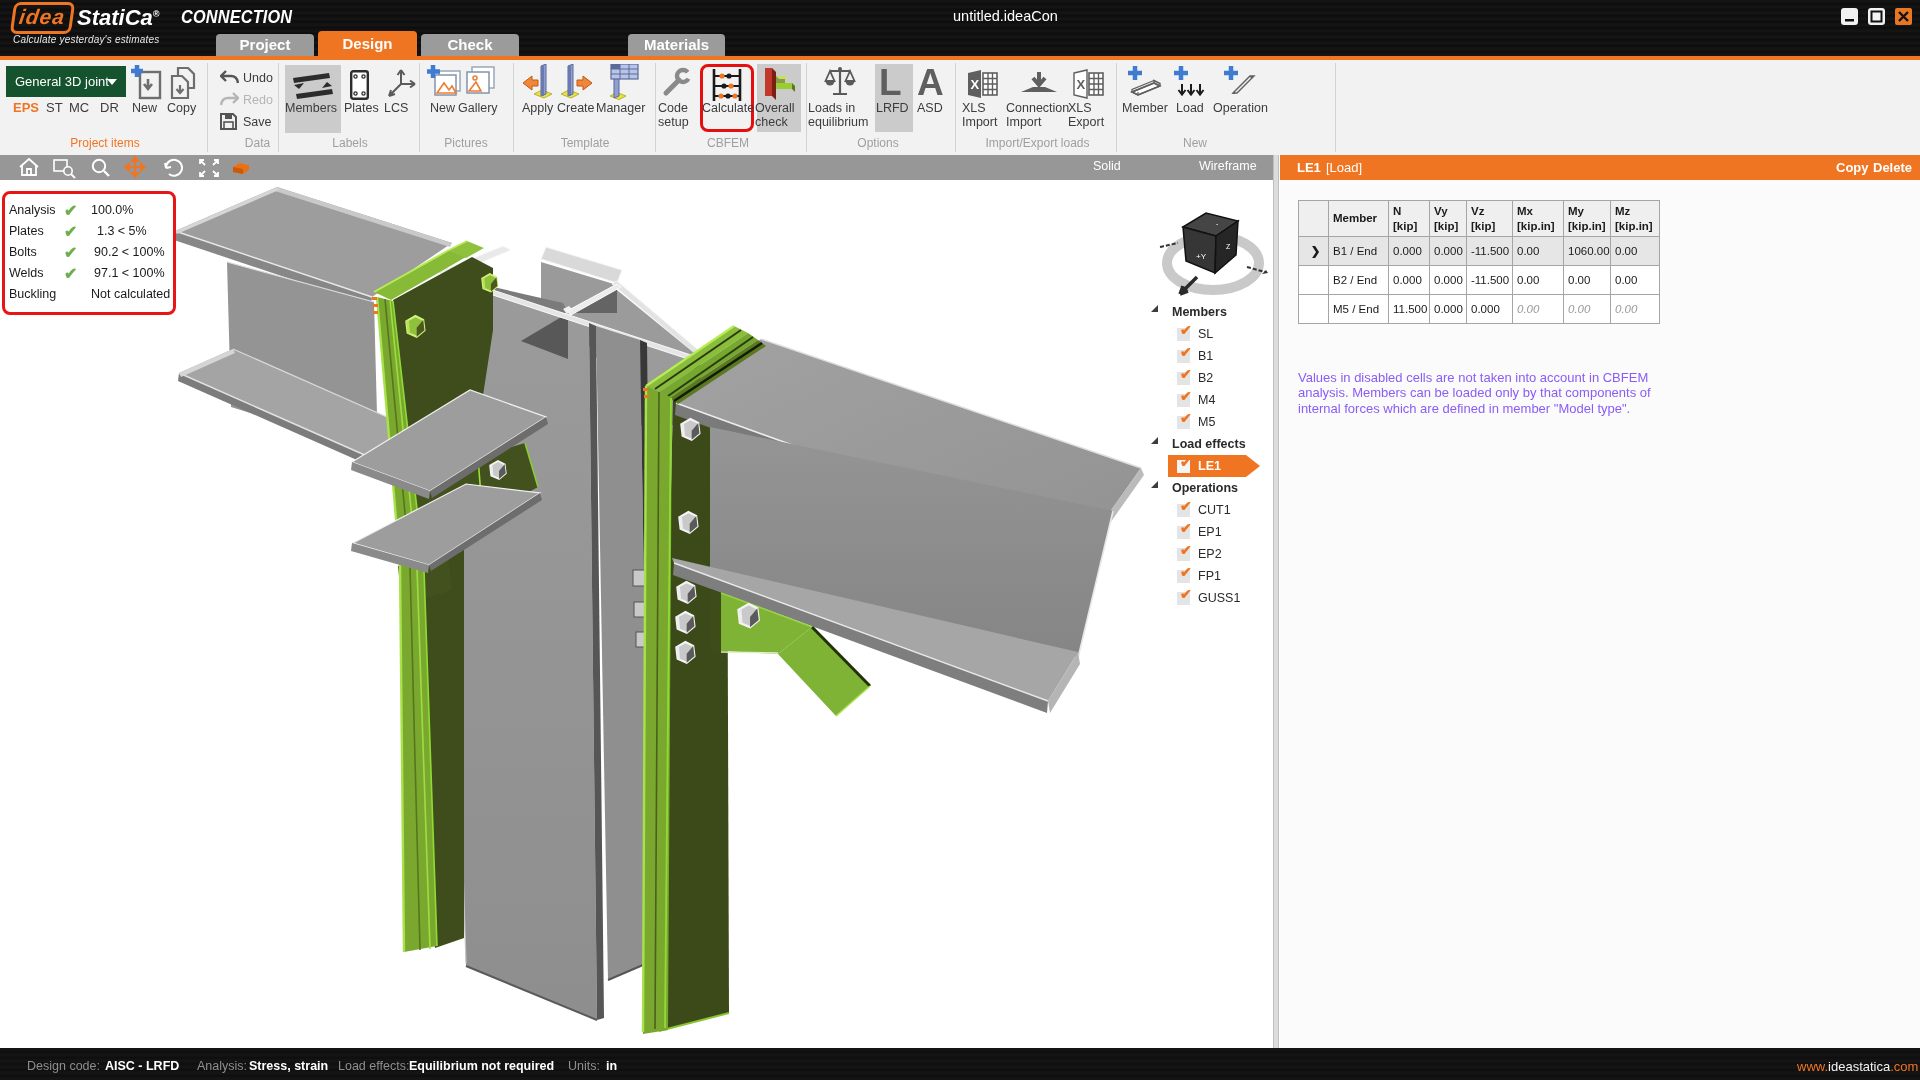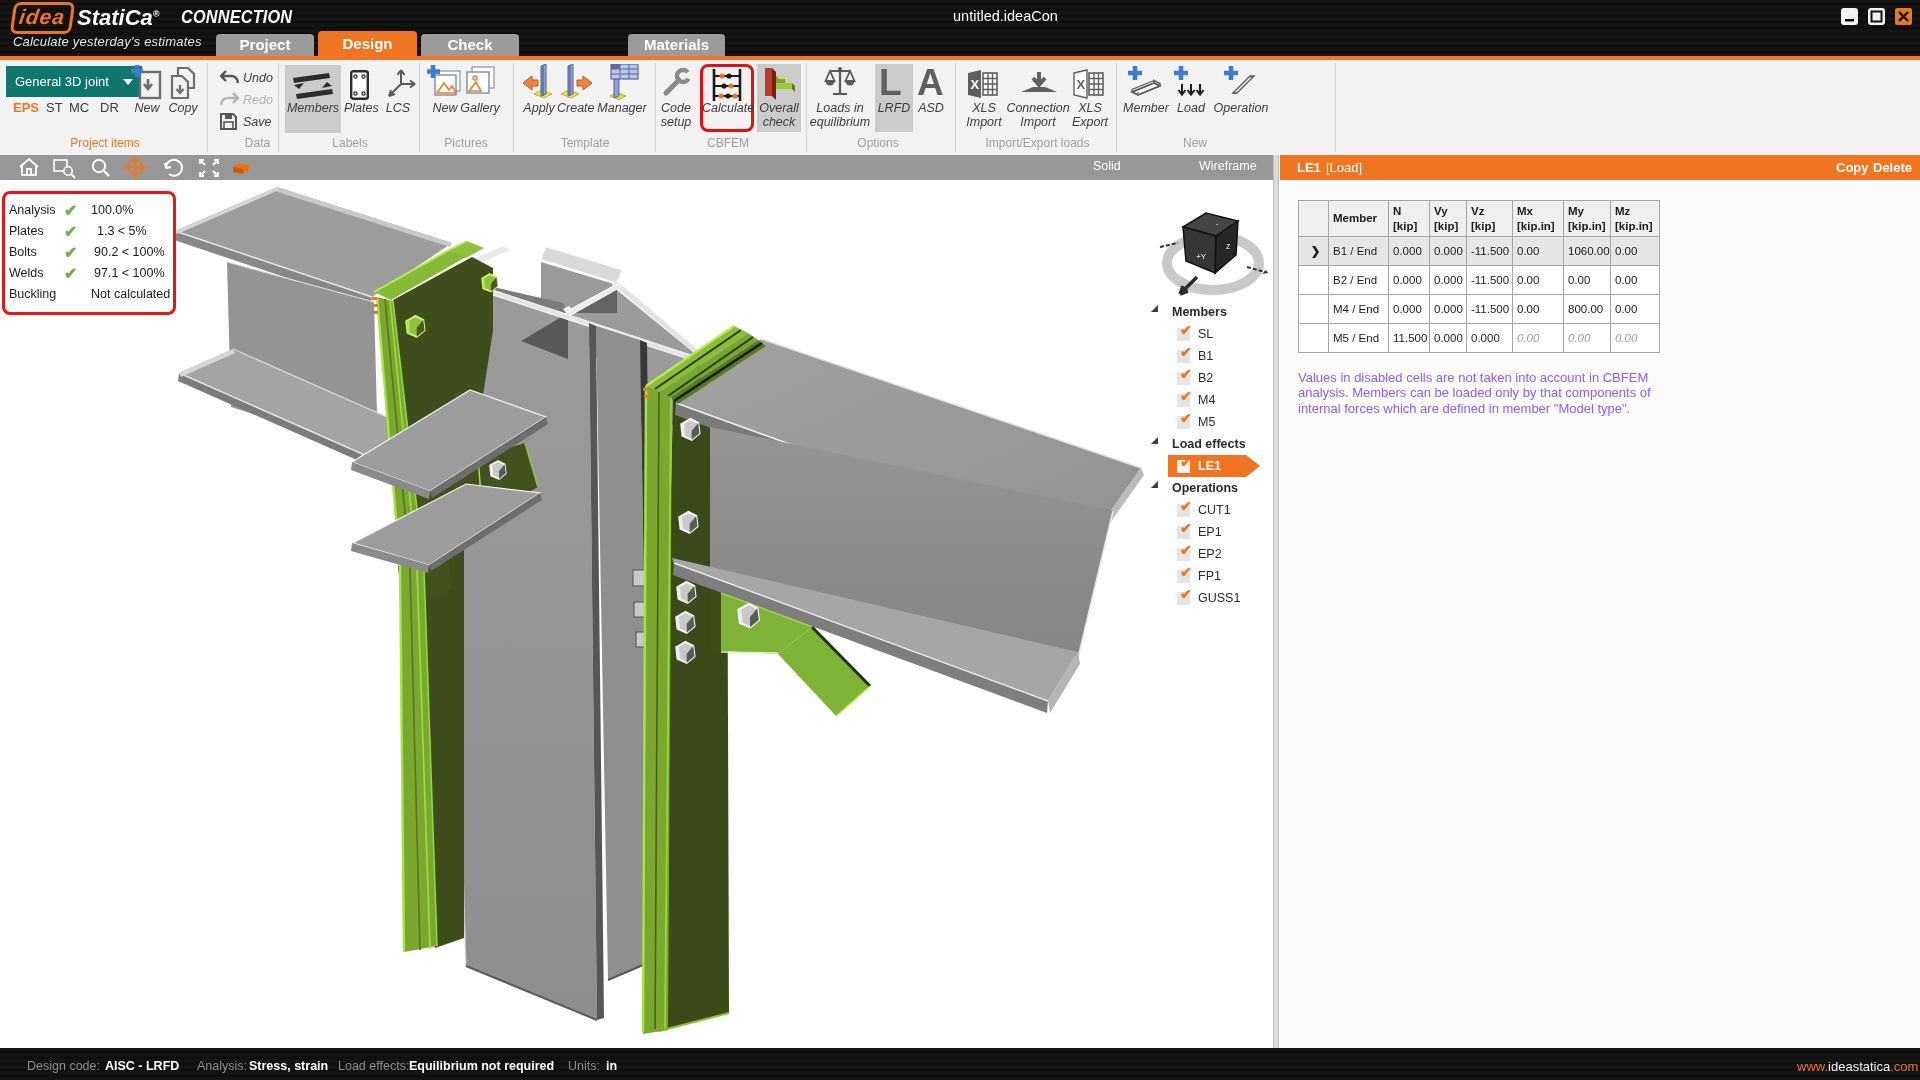--- a/index.html
+++ b/index.html
@@ -9,36 +9,36 @@
 
 #titlebar { position:absolute; left:0; top:0; width:1920px; height:56px;
   background:repeating-linear-gradient(180deg,#090909 0px,#1f1f1f 1px,#0b0b0b 2px,#161616 3px,#050505 4px,#181818 5px,#0d0d0d 6px);
 }
 #orangebar { position:absolute; left:0; top:56px; width:1920px; height:4px; background:#f07522; }
 #logo { position:absolute; left:12px; top:5px; height:26px; display:flex; align-items:center; }
 #logobox { border:3px solid #f07522; border-radius:7px; color:#f07522; font-weight:bold; font-style:italic; font-size:21px; padding:0 5px 2px 4px; letter-spacing:1px; transform:skewX(-8deg); }
 #logotext { color:#fff; font-weight:bold; font-style:italic; font-size:22px; margin-left:4px; }
 #logotext sup { font-size:9px; }
 #conn { position:absolute; left:181px; top:7px; color:#fff; font-weight:bold; font-style:italic; font-size:17.5px; letter-spacing:0.2px; transform:scaleX(0.93); transform-origin:0 0; }
-#tagline { position:absolute; left:13px; top:34px; color:#e8e8e8; font-style:italic; font-size:13px; letter-spacing:0.2px; }
+#tagline { position:absolute; left:13px; top:34px; color:#e8e8e8; font-style:italic; font-size:10px; letter-spacing:0.2px; }
 #doctitle { position:absolute; left:953px; top:8px; color:#fff; font-size:14.5px; }
 .winbtn { position:absolute; top:8px; width:17px; height:17px; border-radius:3px; background:#f2f2f2; }
 #btnmin { left:1841px; } #btnmax { left:1868px; }
 #btnclose { left:1895px; background:#e87722; border-radius:2px; }
 
 .tab { position:absolute; top:34px; height:22px; background:#9b9b9b; border-radius:4px 4px 0 0; color:#fff; font-weight:bold; font-size:15px; text-align:center; line-height:22px; }
 #tabDesign { background:#f07522; top:31px; height:25px; line-height:26px; }
 
 #ribbon { position:absolute; left:0; top:60px; width:1920px; height:95px; background:#f2f2f2; }
 .rsep { position:absolute; top:63px; width:1px; height:89px; background:#d2d2d2; }
 .glabel { position:absolute; top:136px; font-size:12px; color:#9f9f9f; text-align:center; }
 .glabel.orange { color:#f07522; }
-.ilabel { position:absolute; font-size:12.5px; color:#3c3c3c; text-align:center; white-space:nowrap;font-style:italic; }
+.ilabel { position:absolute; font-size:12.5px; color:#3c3c3c; white-space:nowrap; }
 .selbg { position:absolute; background:#cbcbcb; }
-#dd { position:absolute; left:6px; top:66px; width:136px; height:31px; background:#0f766e; color:#fff; font-size:13px; line-height:31px; padding-left:9px; }
+#dd { position:absolute; left:6px; top:66px; width:120px; height:31px; background:#14532d; color:#fff; font-size:13px; line-height:31px; padding-left:9px; }
 #dd:after { content:""; position:absolute; right:9px; top:13px; border:5px solid transparent; border-top:6px solid #fff; }
 .epsrow { position:absolute; top:100px; font-size:13px; color:#3c3c3c; }
 
 #vtoolbar { position:absolute; left:0; top:155px; width:1279px; height:25px; background:#979797; }
 .vtlabel { position:absolute; top:159px; color:#fff; font-size:12.5px; }
 #viewport { position:absolute; left:0; top:180px; width:1273px; height:868px; background:#fff; }
 #statusbox { position:absolute; left:2px; top:191px; width:174px; height:124px; background:#fff; border:3.5px solid #e81515; border-radius:8px; }
 .srow { position:absolute; left:10px; font-size:12.5px; color:#1a1a1a; white-space:nowrap; }
 .scheck { position:absolute; left:58px; color:#6fae4e; font-weight:bold; font-size:16px; }
 .sval { position:absolute; left:81px; font-size:12.5px; color:#1a1a1a; white-space:nowrap; }
@@ -591,30 +591,20 @@
           <td>B2 / End</td>
           <td>0.000</td>
           <td>0.000</td>
           <td>-11.500</td>
           <td>0.00</td>
           <td>0.00</td>
           <td>0.00</td>
         </tr>
 <tr>
           <td></td>
-          <td>M4 / End</td>
-          <td>0.000</td>
-          <td>0.000</td>
-          <td>-11.500</td>
-          <td>0.00</td>
-          <td>800.00</td>
-          <td>0.00</td>
-        </tr>
-<tr>
-          <td></td>
           <td>M5 / End</td>
           <td>11.500</td>
           <td>0.000</td>
           <td>0.000</td>
           <td class="dis">0.00</td>
           <td class="dis">0.00</td>
           <td class="dis">0.00</td>
         </tr>
 </tbody>
     </table>

